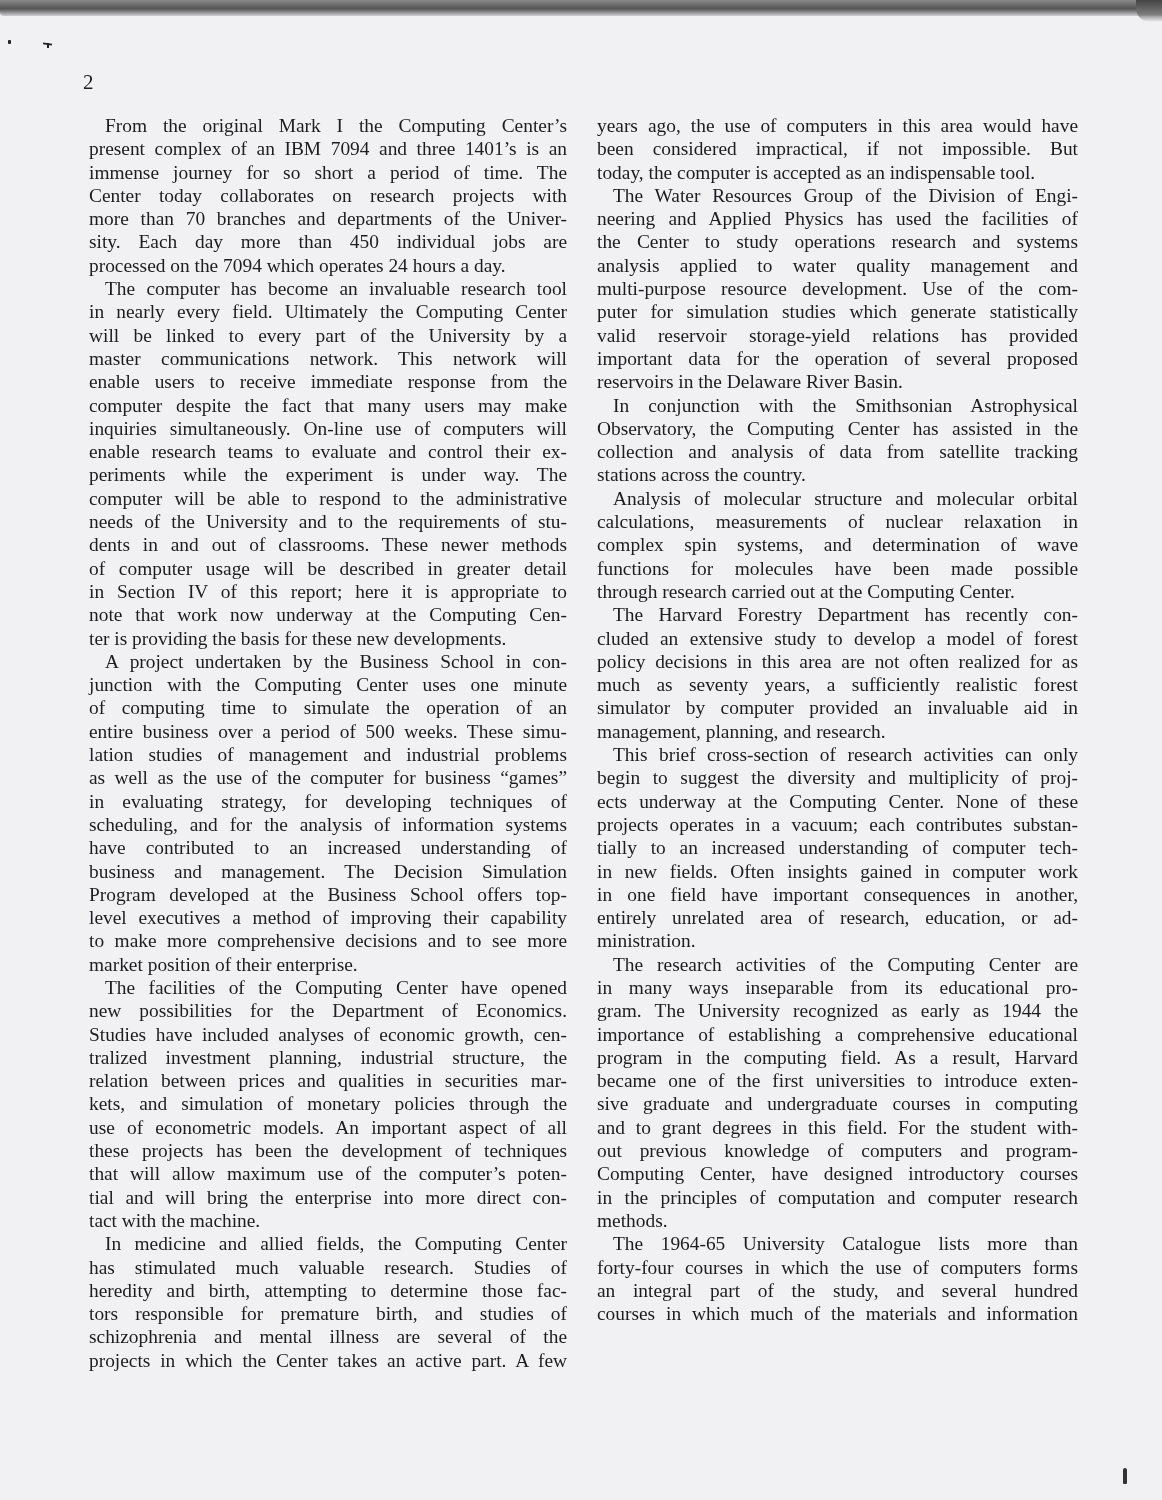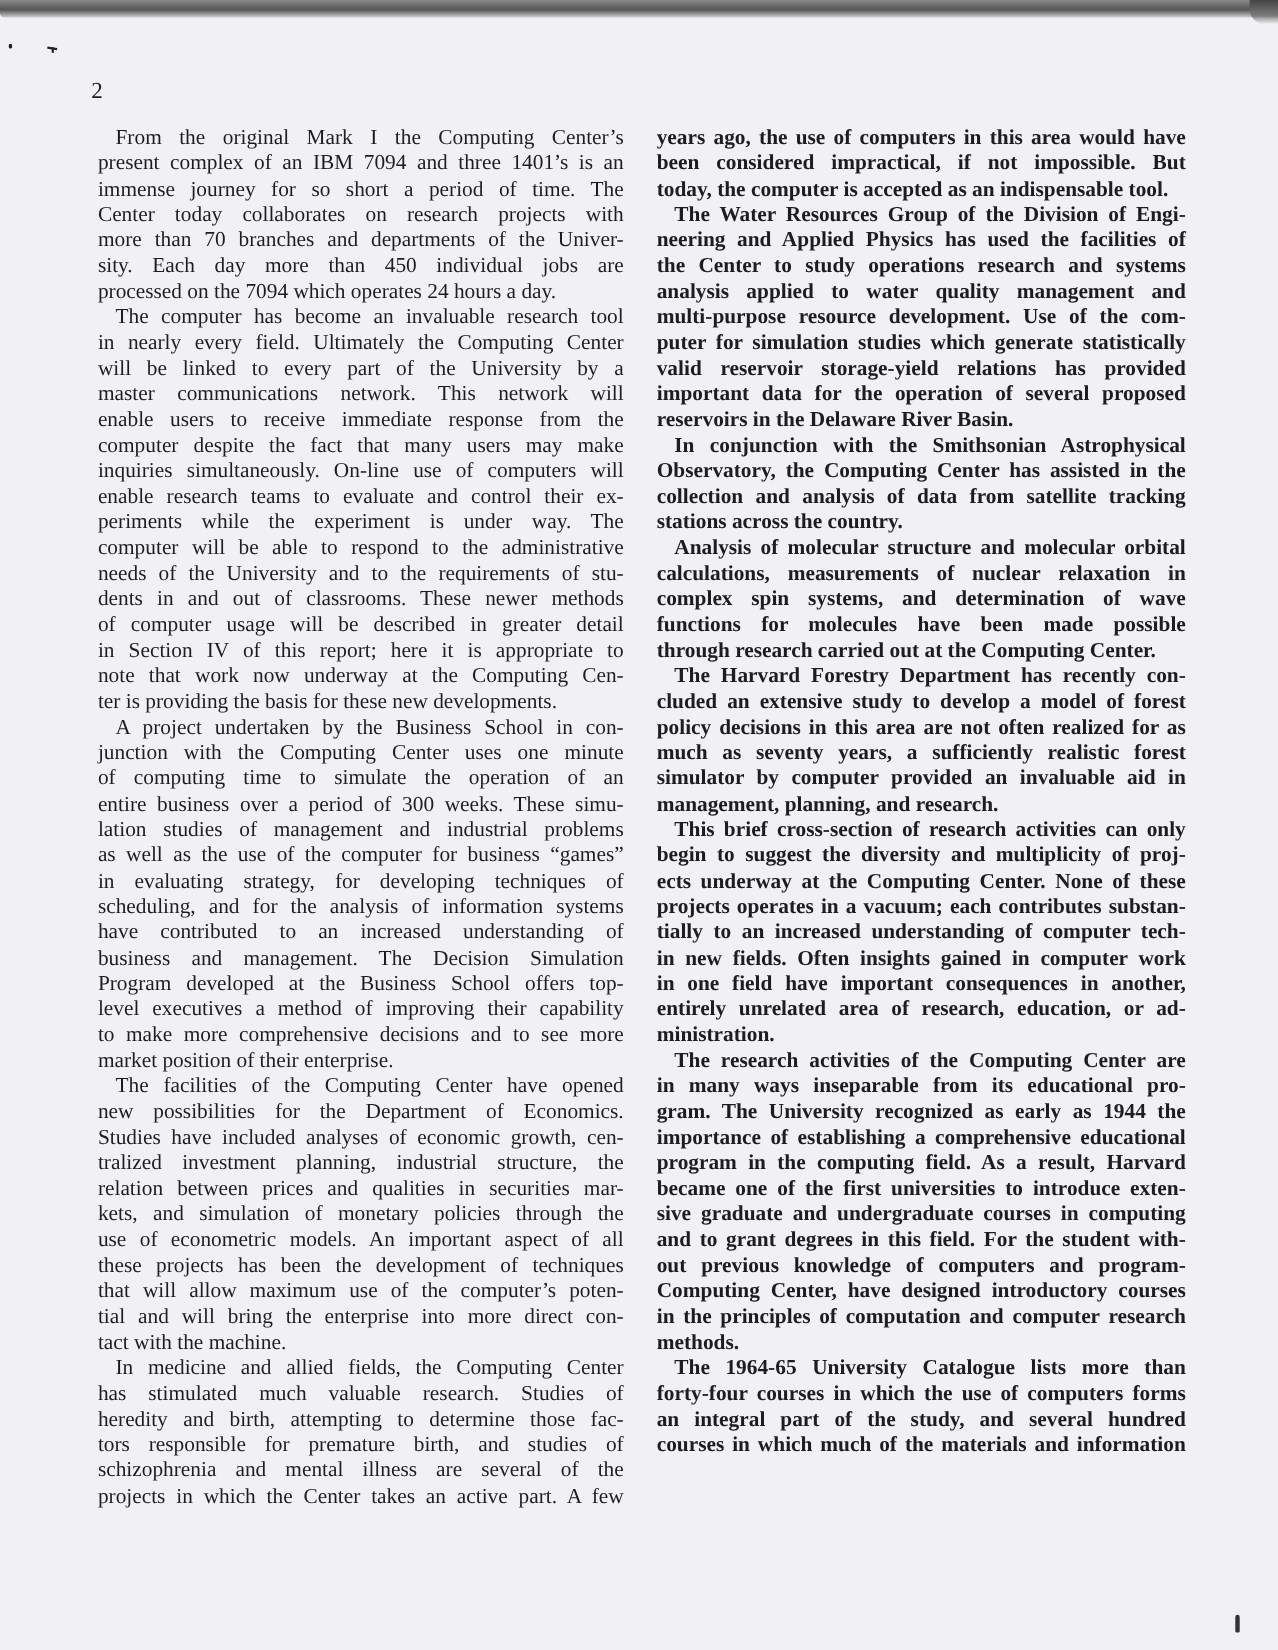--- a/index.html
+++ b/index.html
@@ -48,21 +48,21 @@
     font-size: 21px;
   }
   .column {
     position: absolute;
     top: 114px;
     width: 474px;
     font-size: 19.4px;
     line-height: 23.3px;
   }
   .col-left { left: 89px; width: 478px; }
-  .col-right { left: 597px; width: 481px; font-weight: bold; }
+  .col-right { left: 597px; width: 481px; }
   .line {
     display: block;
     text-align: justify;
     text-align-last: justify;
     white-space: nowrap;
     height: 23.3px;
     overflow: visible;
   }
   .line.indent { padding-left: 16px; }
   .line.last { text-align-last: left; }
@@ -104,21 +104,21 @@
       <span class="line">dents in and out of classrooms. These newer methods</span>
       <span class="line">of computer usage will be described in greater detail</span>
       <span class="line">in Section IV of this report; here it is appropriate to</span>
       <span class="line">note that work now underway at the Computing Cen-</span>
       <span class="line last">ter is providing the basis for these new developments.</span>
     </div>
     <div class="paragraph">
       <span class="line indent">A project undertaken by the Business School in con-</span>
       <span class="line">junction with the Computing Center uses one minute</span>
       <span class="line">of computing time to simulate the operation of an</span>
-      <span class="line">entire business over a period of 300 weeks. These simu-</span>
+      <span class="line">entire business over a period of 500 weeks. These simu-</span>
       <span class="line">lation studies of management and industrial problems</span>
       <span class="line">as well as the use of the computer for business “games”</span>
       <span class="line">in evaluating strategy, for developing techniques of</span>
       <span class="line">scheduling, and for the analysis of information systems</span>
       <span class="line">have contributed to an increased understanding of</span>
       <span class="line">business and management. The Decision Simulation</span>
       <span class="line">Program developed at the Business School offers top-</span>
       <span class="line">level executives a method of improving their capability</span>
       <span class="line">to make more comprehensive decisions and to see more</span>
       <span class="line last">market position of their enterprise.</span>

